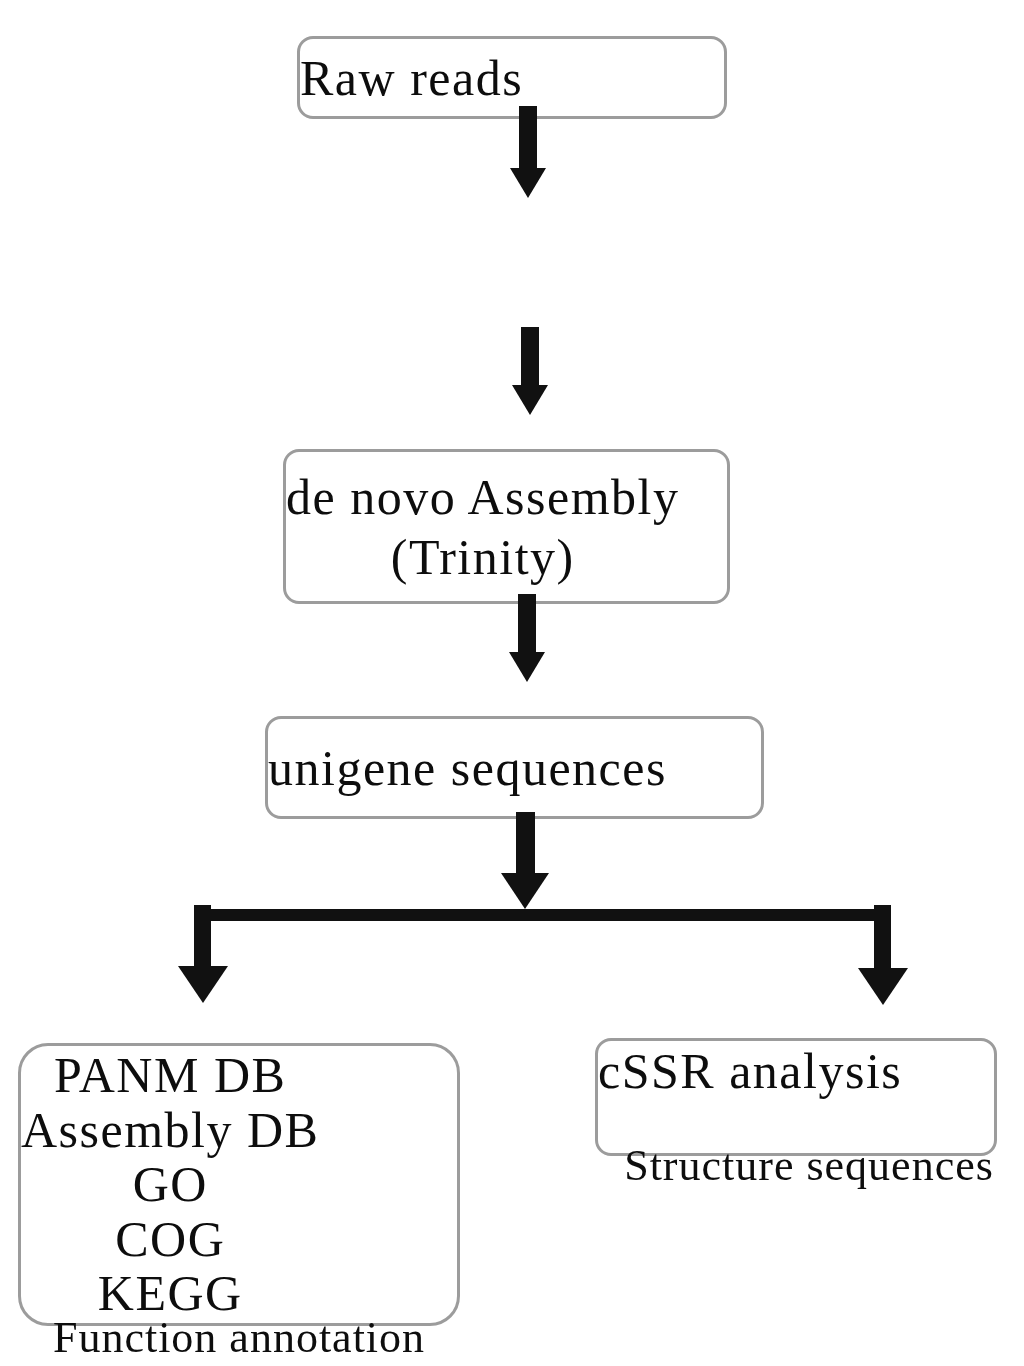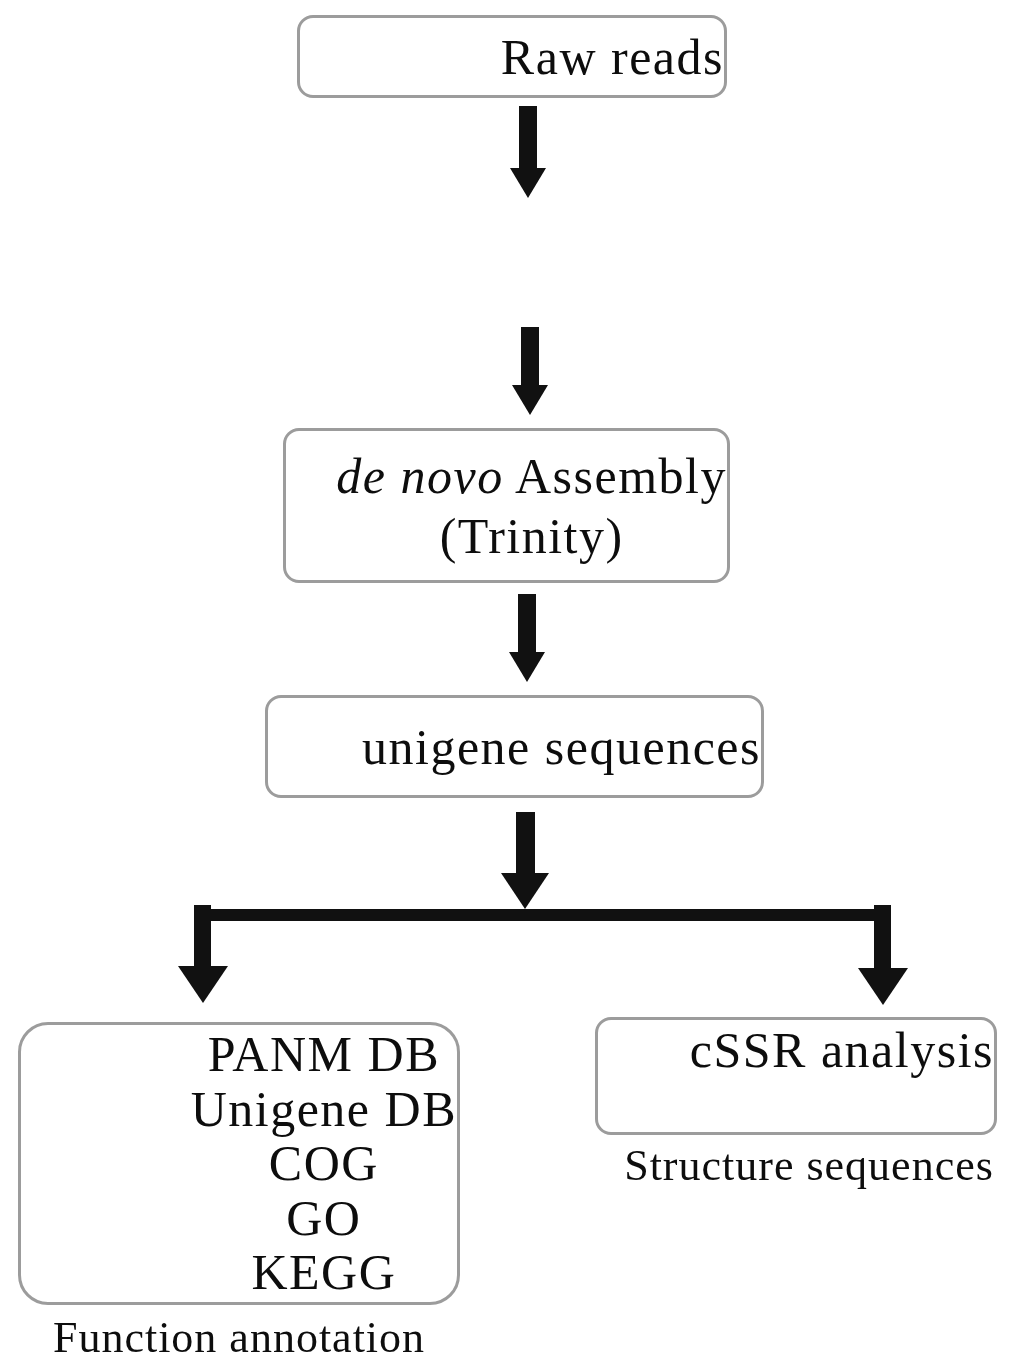--- a/index.html
+++ b/index.html
@@ -16,26 +16,27 @@
     font-family: "Liberation Serif", "DejaVu Serif", serif;
     color: #0d0d0d;
   }
   .node {
     position: absolute;
     border: 3px solid #9c9c9c;
     border-radius: 16px;
     background: #ffffff;
     display: flex;
     align-items: center;
-    justify-content: flex-end;
+    justify-content: flex-start;
     text-align: center;
     font-size: 50px;
     letter-spacing: 1.5px;
     line-height: 1.2;
     box-sizing: border-box;
+    margin-top: 21px;
   }
   .node.big-radius { border-radius: 30px; }
   .arrow-down {
     position: absolute;
     display: flex;
     flex-direction: column;
     align-items: center;
   }
   .arrow-down .stem {
     flex: 1 1 auto;
@@ -67,21 +68,21 @@
     border-right: 25px solid transparent;
     border-top: 37px solid #111111;
   }
   .annotation {
     position: absolute;
     text-align: center;
     font-size: 44px;
     letter-spacing: 1px;
     white-space: nowrap;
   }
-  .italic { font-style: italic; }
+  .italic { }
   .db-line { display: block; }
 </style>
 </head>
 <body>
 
 <div class="canvas">
 
   <div class="node" style="left:297px; top:15px; width:430px; height:83px;">
     <span>Raw reads</span>
   </div>
@@ -120,23 +121,23 @@
 
   <div class="bar" style="left:194px; top:909px; width:697px; height:12px;"></div>
   <div class="bar" style="left:194px; top:905px; width:17px; height:63px;"></div>
   <div class="tri" style="left:178px; top:966px;"></div>
   <div class="bar" style="left:874px; top:905px; width:17px; height:65px;"></div>
   <div class="tri" style="left:858px; top:968px;"></div>
 
   <div class="node big-radius" style="left:18px; top:1022px; width:442px; height:283px; line-height:1.09;">
     <span>
       <span class="db-line">PANM DB</span>
-      <span class="db-line">Unigene DB</span>
+      <span class="db-line">Assembly DB</span>
+      <span class="db-line">GO</span>
       <span class="db-line">COG</span>
-      <span class="db-line">GO</span>
       <span class="db-line">KEGG</span>
     </span>
   </div>
 
   <div class="annotation" style="left:18px; top:1312px; width:442px;">Function annotation</div>
 
   <div class="node" style="left:595px; top:1017px; width:402px; height:118px; align-items:flex-start; ">
     <span>cSSR analysis</span>
   </div>
 

